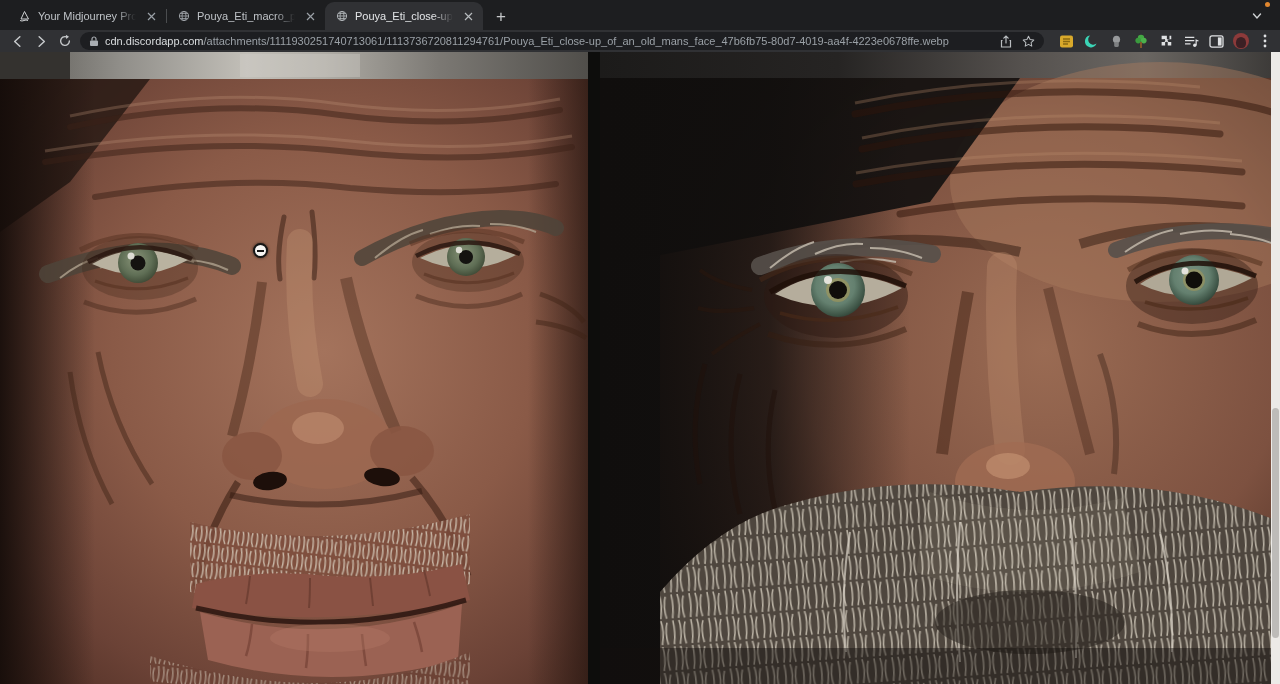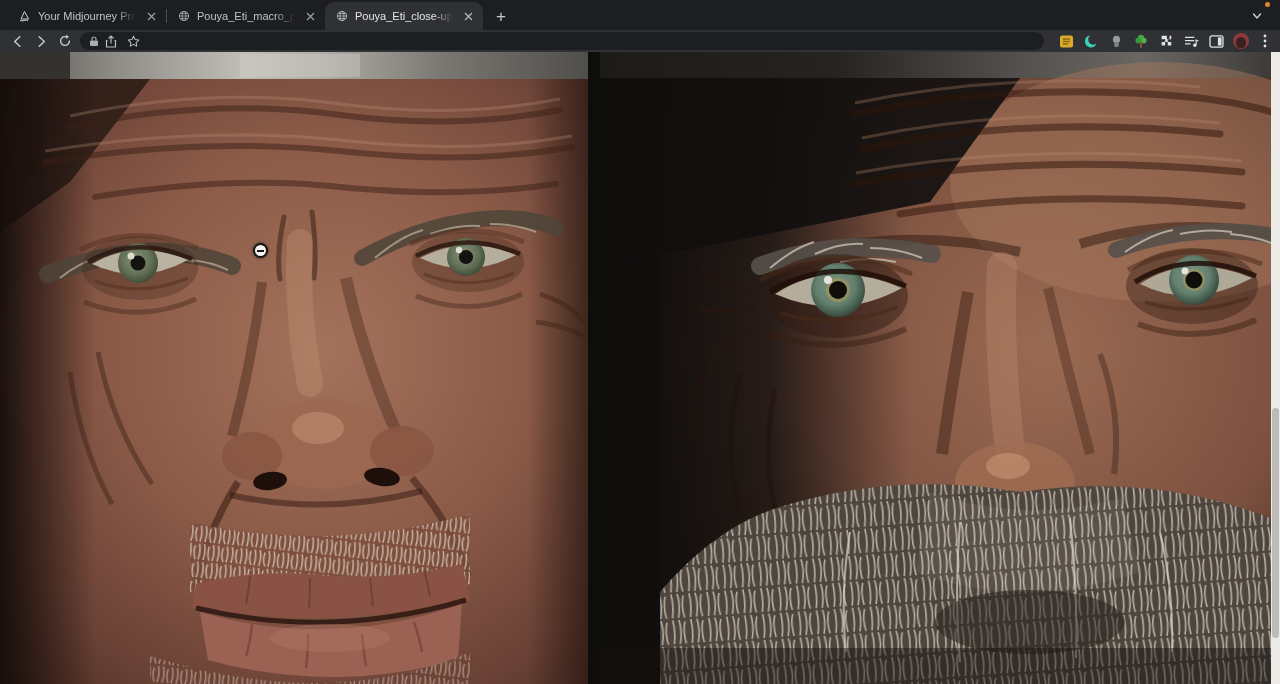--- a/index.html
+++ b/index.html
@@ -131,20 +131,21 @@
         </svg>
     </span>
 
     <div class="omnibox">
       <span style="flex:none;display:flex;">
         <svg width="10" height="11" viewBox="0 0 10 11">
             <rect x="1" y="4.5" width="8" height="5.5" rx="1" fill="#a9adb2"></rect>
             <path d="M3,4.5 V3 a2,2 0 0 1 4,0 V4.5" fill="none" stroke="#a9adb2" stroke-width="1.2"></path>
           </svg>
       </span>
+      <span class="url"><span class="domain">cdn.discordapp.com</span><span class="path">/attachments/1111930251740713061/1113736720811294761/Pouya_Eti_close-up_of_an_old_mans_face_47b6fb75-80d7-4019-aa4f-4223e0678ffe.webp</span></span>
       <span class="omni-right">
         <span style="display:flex;">
           <svg width="12" height="13" viewBox="0 0 12 13">
               <path d="M2.5,5.5 h-1 v6.5 h9 v-6.5 h-1" fill="none" stroke="#b9bdc0" stroke-width="1.2"></path>
               <path d="M6,8 V1.2 M3.8,3.2 L6,1 L8.2,3.2" fill="none" stroke="#b9bdc0" stroke-width="1.2" stroke-linecap="round"></path>
             </svg>
         </span>
         <span style="display:flex;">
           <svg width="13" height="13" viewBox="0 0 14 14">
               <path d="M7,1.3 L8.7,4.9 L12.7,5.4 L9.8,8.1 L10.5,12 L7,10.1 L3.5,12 L4.2,8.1 L1.3,5.4 L5.3,4.9 Z" fill="none" stroke="#b9bdc0" stroke-width="1.1" stroke-linejoin="round"></path>

